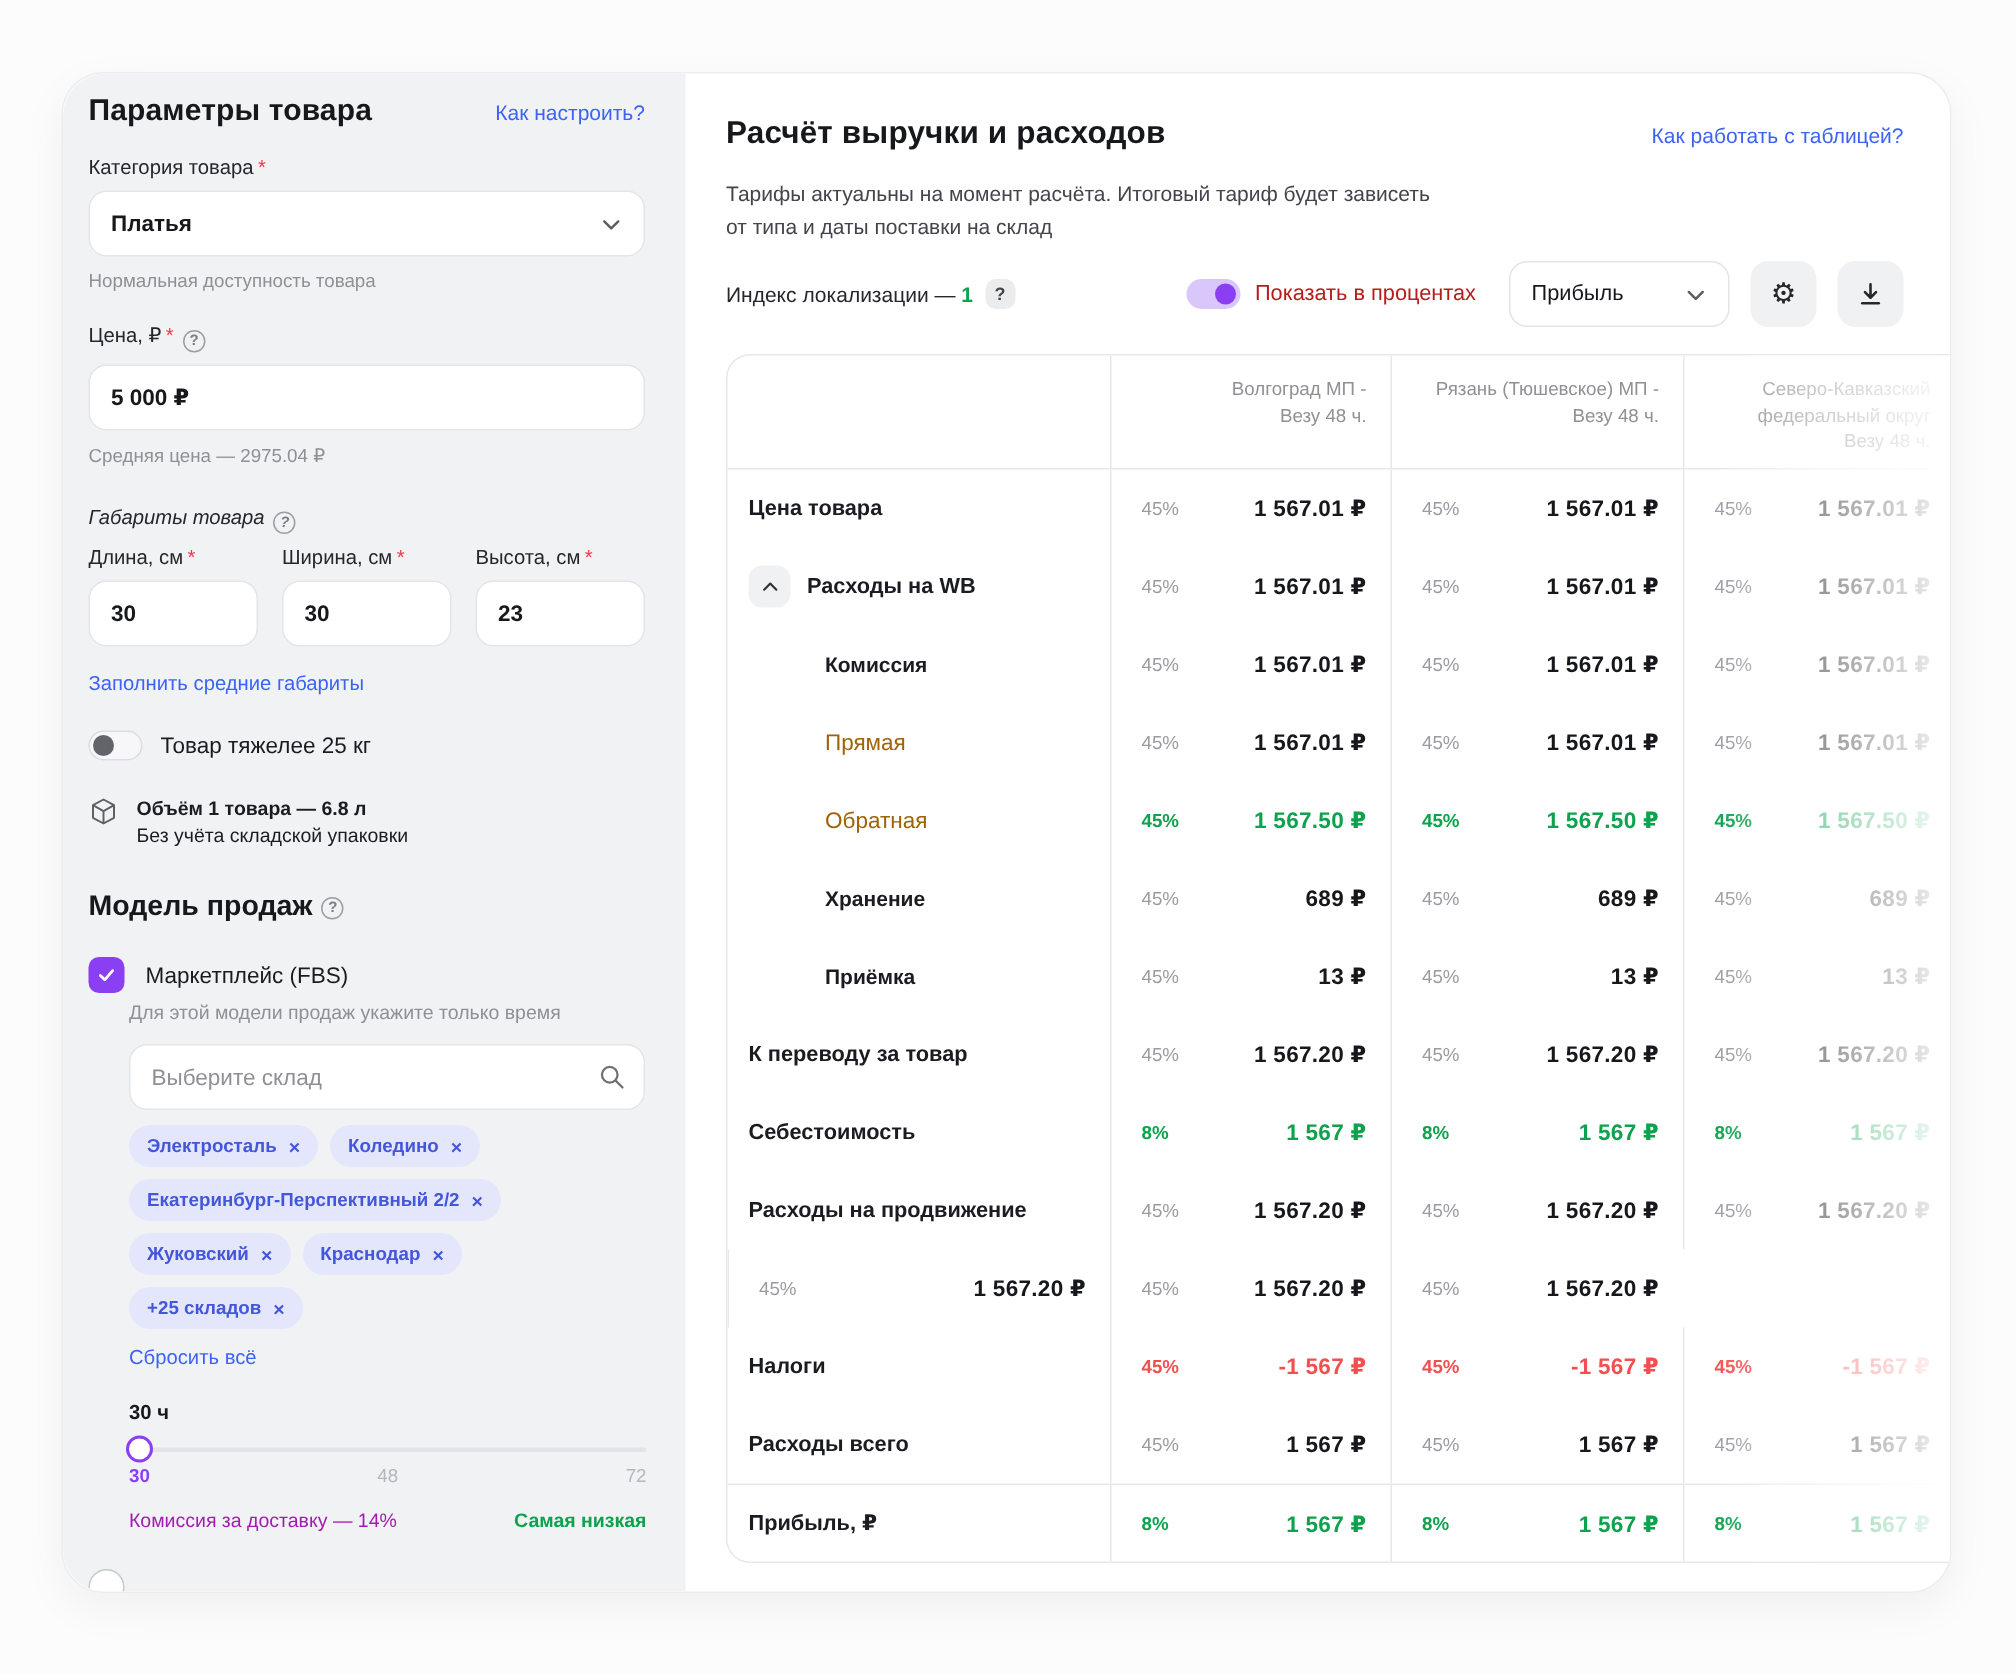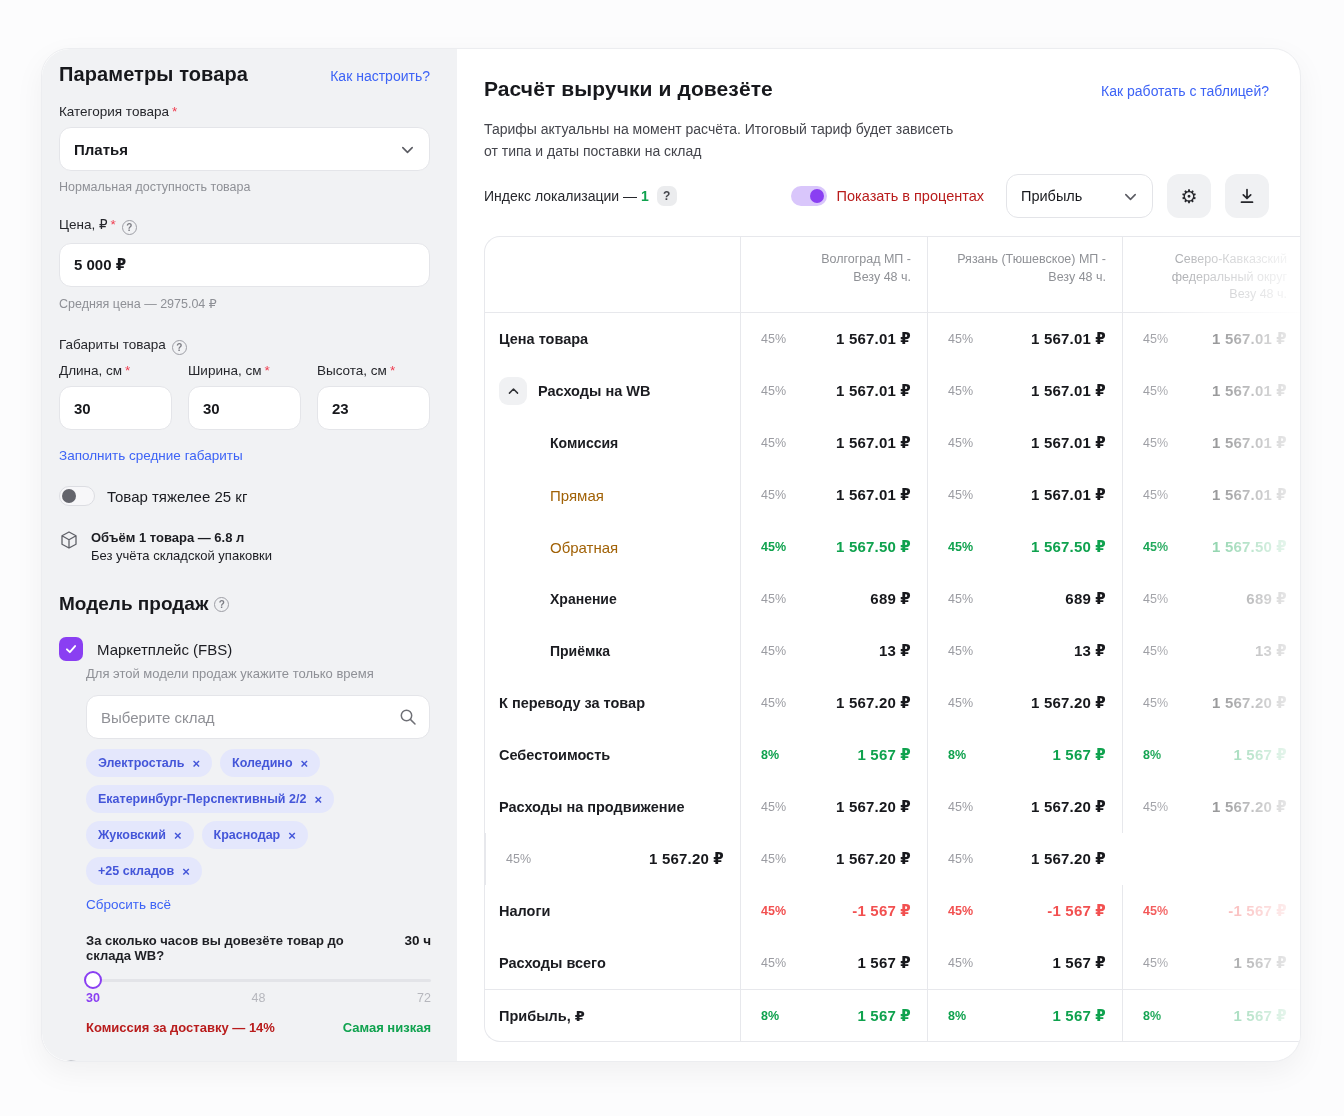--- a/index.html
+++ b/index.html
@@ -25,21 +25,21 @@
   .ast{color:var(--ast);margin-left:3px;}
   .qicon{display:inline-flex;align-items:center;justify-content:center;width:15px;height:15px;
     border:1.3px solid #9d9ea5;border-radius:50%;font-size:10px;color:#7c7d84;margin-left:6px;
     vertical-align:-2px;font-weight:700;}
   .input,.selectbox{background:#fff;border:1px solid #e4e5e9;border-radius:12px;height:44px;
     width:100%;display:flex;align-items:center;padding:0 14px;font-size:15px;font-weight:600;
     color:var(--ink);font-family:inherit;}
   input.input{outline:none;}
   .selectbox{justify-content:space-between;cursor:pointer;}
   .helper{font-size:12.5px;color:var(--gray);margin-top:9px;}
-  .mt22{margin-top:22px;} .mt26{margin-top:26px;}
+  .mt22{margin-top:22px;} .mt26{margin-top:26px;font-style:italic;}
   .dims{display:flex;gap:16px;margin-top:8px;}
   .dim{width:113px;}
   .dim .flabel{white-space:nowrap;}
   .link-row{margin-top:16px;}
   .toggle-row{display:flex;align-items:center;gap:12px;margin-top:22px;font-size:15px;color:#1b1c21;}
   .switch{width:36px;height:20px;border-radius:10px;position:relative;cursor:pointer;flex:0 0 auto;}
   .switch.off{background:#f7f7f9;border:1px solid #dcdde2;}
   .switch.off .knob{position:absolute;left:2px;top:2px;width:14px;height:14px;border-radius:50%;background:#63646b;}
   .switch.on{background:var(--purple-lt);}
   .switch.on .knob{position:absolute;right:3px;top:3px;width:14px;height:14px;border-radius:50%;background:var(--purple);}
@@ -65,21 +65,21 @@
   .slider-block{margin-top:20px;width:345px;}
   .sq-row{display:flex;justify-content:space-between;align-items:baseline;gap:10px;}
   .squestion{font-size:13px;font-weight:600;color:#1f2025;max-width:295px;}
   .sval{font-size:13.5px;font-weight:700;white-space:nowrap;}
   .strack{margin-top:16px;height:3px;background:#e3e4e8;border-radius:2px;position:relative;}
   .sknob{position:absolute;left:-2px;top:-8px;width:18px;height:18px;border-radius:50%;
     background:#fff;border:2.5px solid var(--purple);cursor:pointer;}
   .smarks{display:flex;justify-content:space-between;margin-top:9px;font-size:12.5px;color:var(--gray3);}
   .smarks .cur{color:var(--purple);font-weight:600;}
   .comm-row{display:flex;justify-content:space-between;margin-top:15px;font-size:13px;}
-  .comm-row .c1{font-weight:700;color:#b91c1c;}
+  .comm-row .c1{font-weight:400;color:#a21caf;}
   .comm-row .c2{font-weight:600;color:var(--green);}
   .opt{display:flex;align-items:center;gap:14px;margin-top:25px;}
   .circle{width:24px;height:24px;border-radius:50%;border:1.5px solid #c6c8ce;background:#fff;
     cursor:pointer;flex:0 0 auto;}
   
   .right{flex:1;padding:28px 0 0 27px;position:relative;}
   .r-head{width:785px;display:flex;align-items:baseline;justify-content:space-between;}
   .h1-right{font-size:21px;font-weight:800;letter-spacing:.1px;}
   .subtitle{margin-top:18px;width:470px;font-size:14px;line-height:1.55;color:#44454c;}
   .controls{margin-top:12px;width:785px;display:flex;align-items:center;}
@@ -235,21 +235,20 @@
           <span>+25 складов</span>
           <span class="x">×</span>
         </span>
       </div>
     <div class="reset indent">
       <a class="link sm">Сбросить всё</a>
     </div>
 
     <div class="slider-block indent">
       <div class="sq-row">
-        <span class="squestion">За сколько часов вы довезёте товар до склада WB?</span>
         <span class="sval">30 ч</span>
       </div>
       <div class="strack">
         <span class="sknob"></span>
       </div>
       <div class="smarks">
         <span class="cur">30</span>
         <span>48</span>
         <span>72</span>
       </div>
@@ -261,21 +260,21 @@
 
     <div id="model-options">
         <div class="opt">
           <span class="circle"></span>
         </div>
       </div>
   </aside>
 
   <main class="right">
     <div class="r-head">
-      <div class="h1-right">Расчёт выручки и довезёте</div>
+      <div class="h1-right">Расчёт выручки и расходов</div>
       <a class="link">Как работать с таблицей?</a>
     </div>
     <div class="subtitle">Тарифы актуальны на момент расчёта. Итоговый тариф будет зависеть от типа и даты поставки на склад</div>
 
     <div class="controls">
       <div class="loc">
         <span><span>Индекс локализации —</span> <span class="gv">1</span></span>
         <span class="qbadge">?</span>
       </div>
       <div class="spacer"></div>

